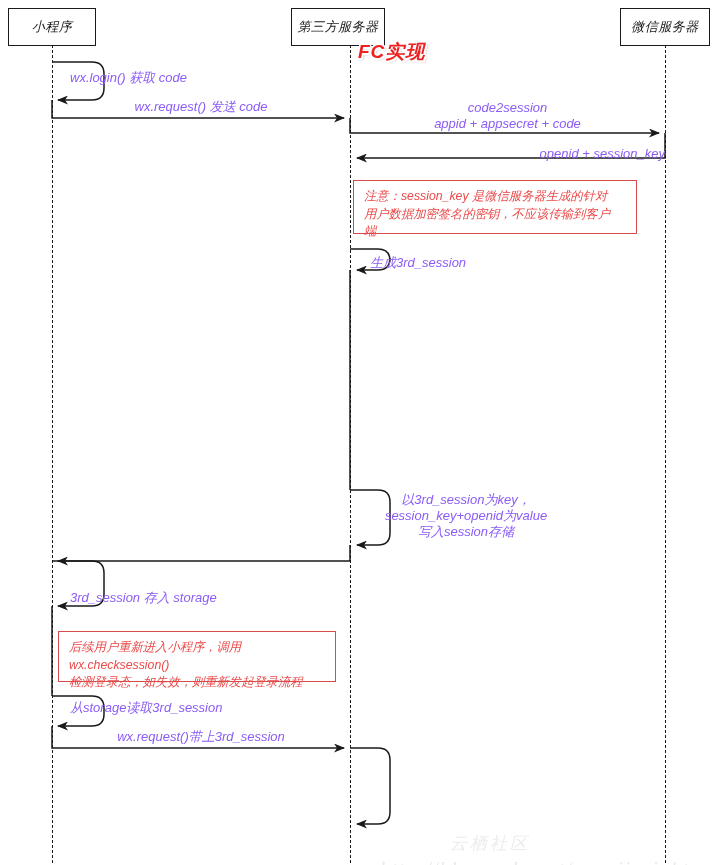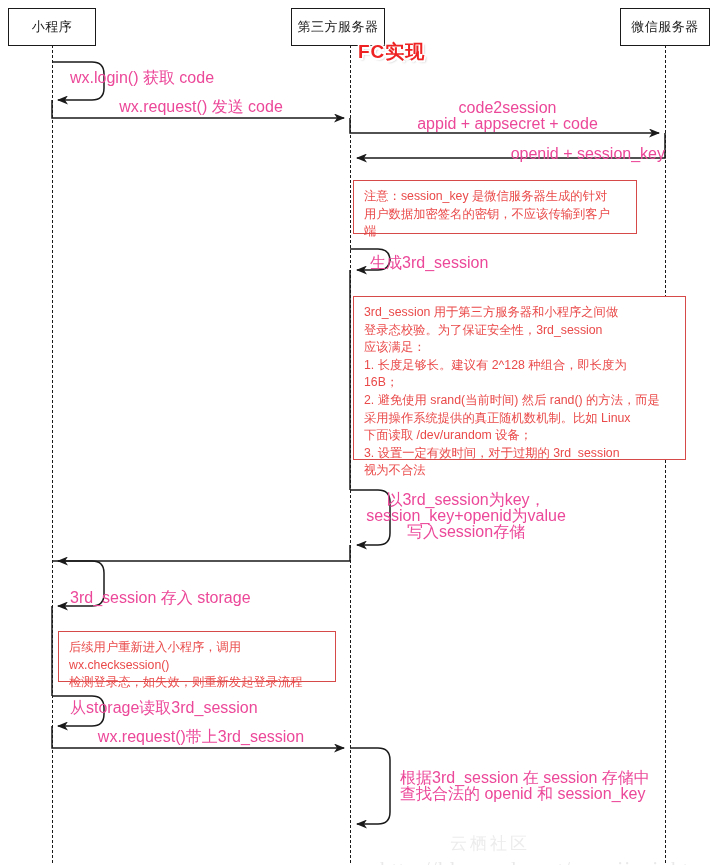--- a/index.html
+++ b/index.html
@@ -7,20 +7,21 @@
     padding: 0;
     background: #ffffff;
   }
   #canvas {
     position: relative;
     width: 721px;
     height: 865px;
     background: #ffffff;
     overflow: hidden;
     font-family: "Liberation Sans", "DejaVu Sans", sans-serif;
+    font-style: italic;
   }
   
   .actor-box {
     position: absolute;
     box-sizing: border-box;
     border: 1.4px solid #1a1a1a;
     background: #ffffff;
     display: flex;
     align-items: center;
     justify-content: center;
@@ -57,22 +58,22 @@
     position: absolute;
     left: 0; top: 0;
     width: 721px;
     height: 865px;
     z-index: 3;
     overflow: visible;
   }
   
   .msg {
     position: absolute;
-    font-size: 16px;
-    color: #ec4899;
+    font-size: 13px;
+    color: #8b5cf6;
     white-space: pre;
     line-height: 16px;
     z-index: 4;
   }
   .msg.center { text-align: center; }
   
   .note {
     position: absolute;
     box-sizing: border-box;
     border: 1.3px solid #d64a4a;
@@ -176,35 +177,24 @@
 session_key+openid为value
 写入session存储</div>
 
 
   <div class="msg" style="left:70px; top:590px;">3rd_session 存入 storage</div>
 
   <div class="msg" style="left:70px; top:700px;">从storage读取3rd_session</div>
 
   <div class="msg center" style="left:52px; top:729px; width:298px;">wx.request()带上3rd_session</div>
 
-  <div class="msg" style="left:400px; top:770px;">根据3rd_session 在 session 存储中
-查找合法的 openid 和 session_key</div>
 
   <div class="note" style="left:353px; top:180px; width:284px; height:54px;">注意：session_key 是微信服务器生成的针对
 用户数据加密签名的密钥，不应该传输到客户端</div>
 
-  <div class="note" style="left:353px; top:296px; width:333px; height:164px;">3rd_session 用于第三方服务器和小程序之间做
-登录态校验。为了保证安全性，3rd_session
-应该满足：
-1. 长度足够长。建议有 2^128 种组合，即长度为 16B；
-2. 避免使用 srand(当前时间) 然后 rand() 的方法，而是
-采用操作系统提供的真正随机数机制。比如 Linux
-下面读取 /dev/urandom 设备；
-3. 设置一定有效时间，对于过期的 3rd_session
-视为不合法</div>
 
   <div class="note" style="left:58px; top:631px; width:278px; height:51px;">后续用户重新进入小程序，调用wx.checksession()
 检测登录态，如失效，则重新发起登录流程</div>
 
   <div class="watermark-cn" style="left:450px; top:832px;">云栖社区</div>
   <div class="watermark" style="left:380px; top:858px;">http://blog.csdn.net/yunqiinsight</div>
 
 </div>
 
 </body></html>

